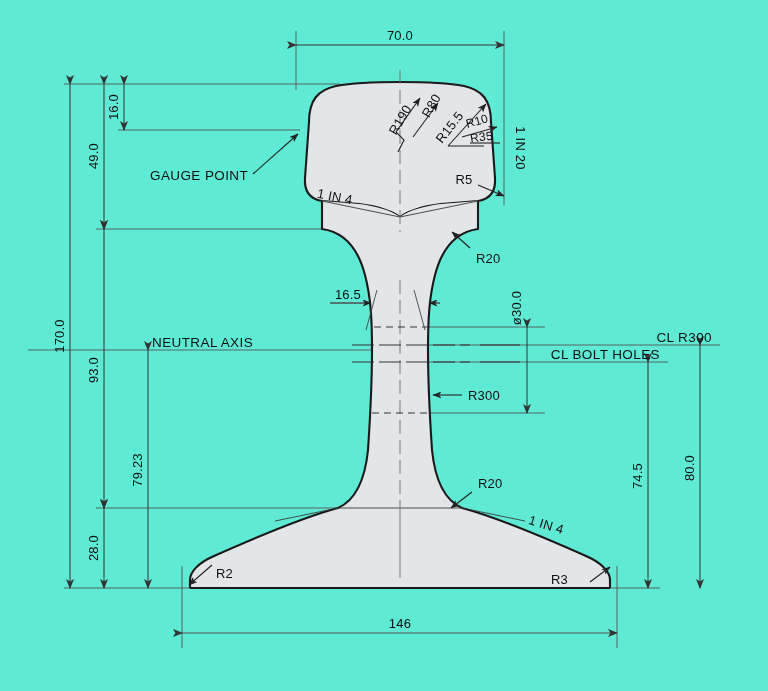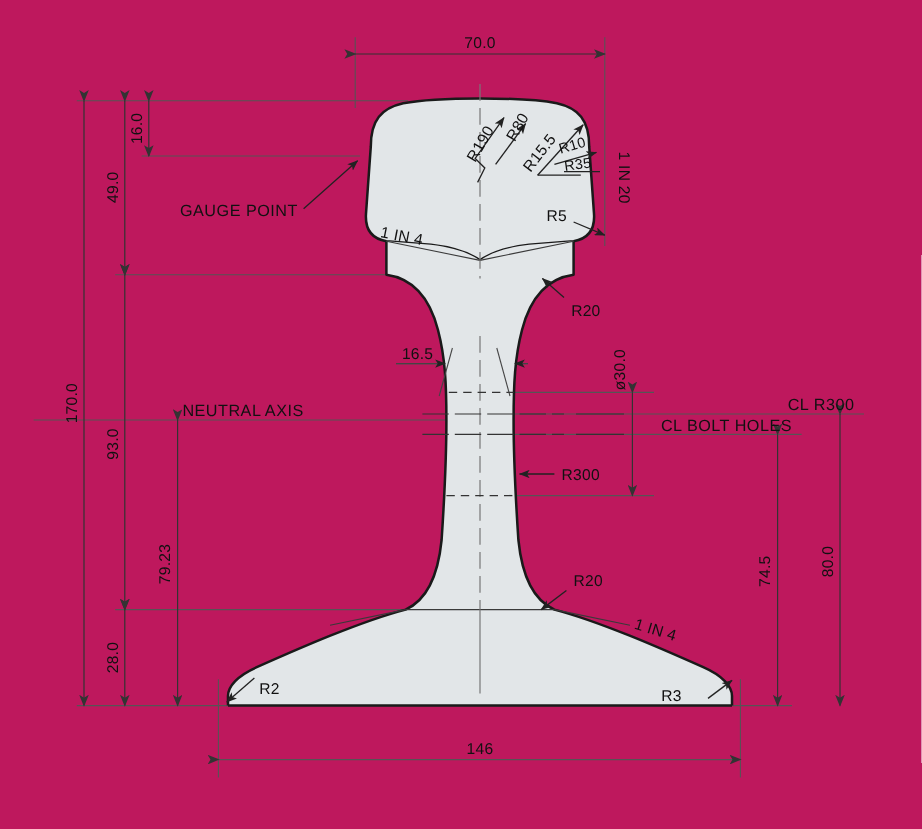--- a/index.html
+++ b/index.html
@@ -1,18 +1,18 @@
 <!DOCTYPE html>
 <html><head>
 <meta charset="utf-8">
 <style>
   html,body{margin:0;padding:0;background:#ffffff;}
   body{width:768px;height:691px;overflow:hidden;
        font-family:"Liberation Sans","DejaVu Sans",sans-serif;}
-  #stage{position:relative;width:768px;height:691px;background:#be185d;}
+  #stage{position:relative;width:768px;height:691px;background:#5eead4;}
   svg{display:block;}
   .dimtext{font-family:"Liberation Sans","DejaVu Sans",sans-serif;
            font-size:13px;fill:#111;letter-spacing:.2px;}
   .dimtext.sm{font-size:12px;}
   .dimtext.lbl{font-size:13.5px;letter-spacing:.4px;}
 </style>
 </head>
 <body>
 
 <div id="stage">

